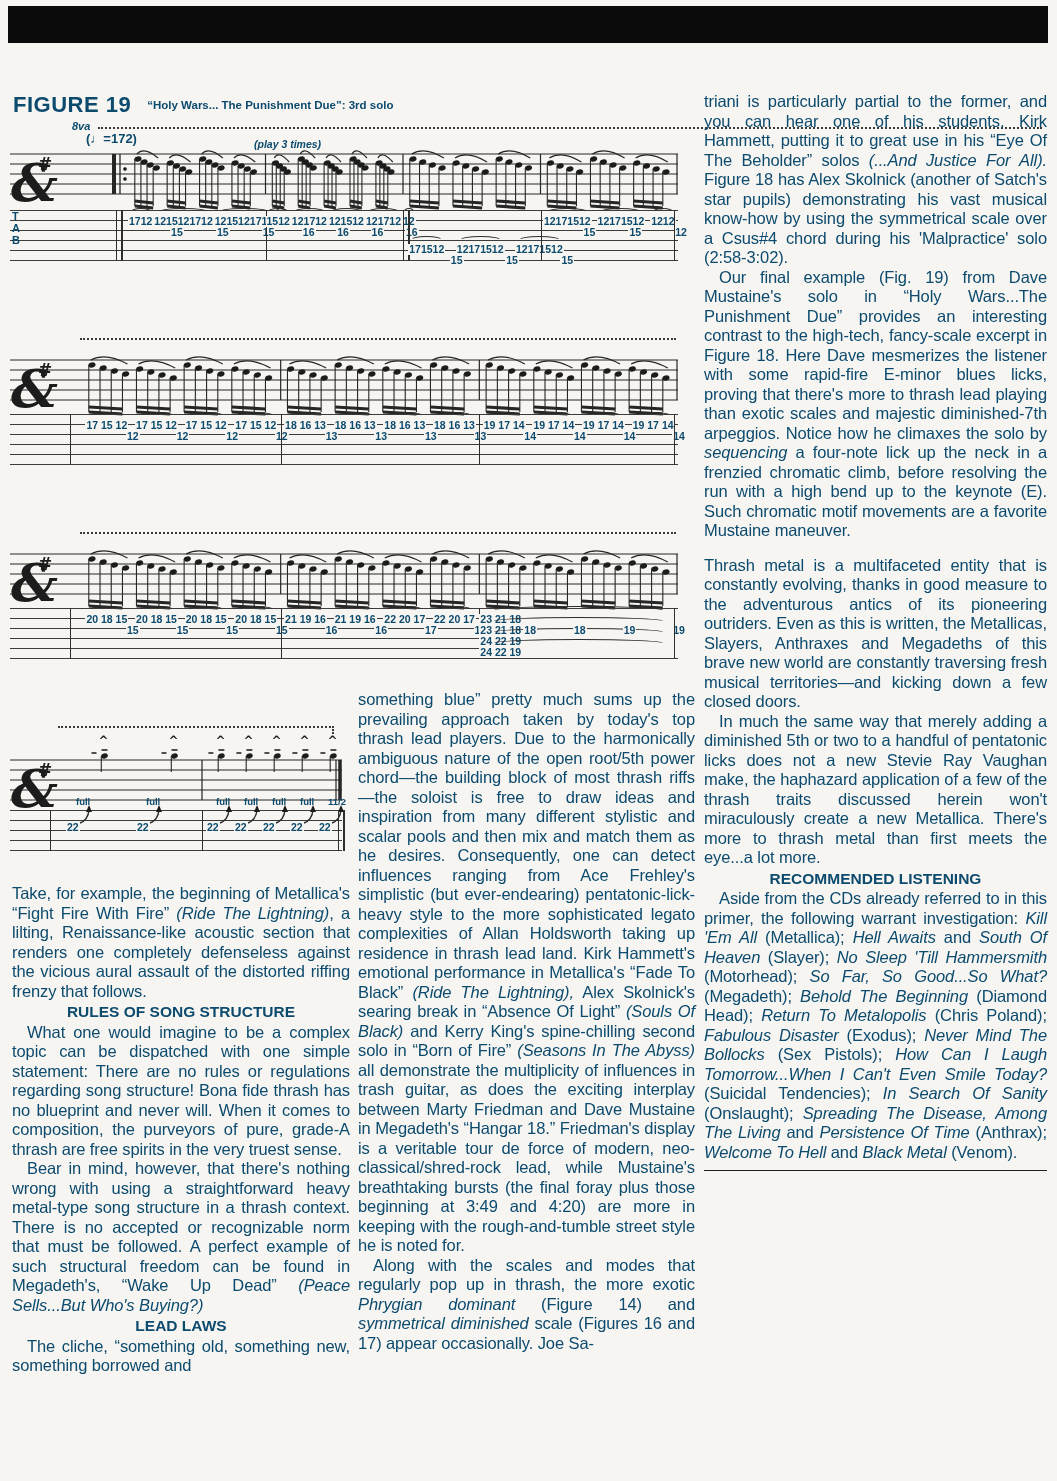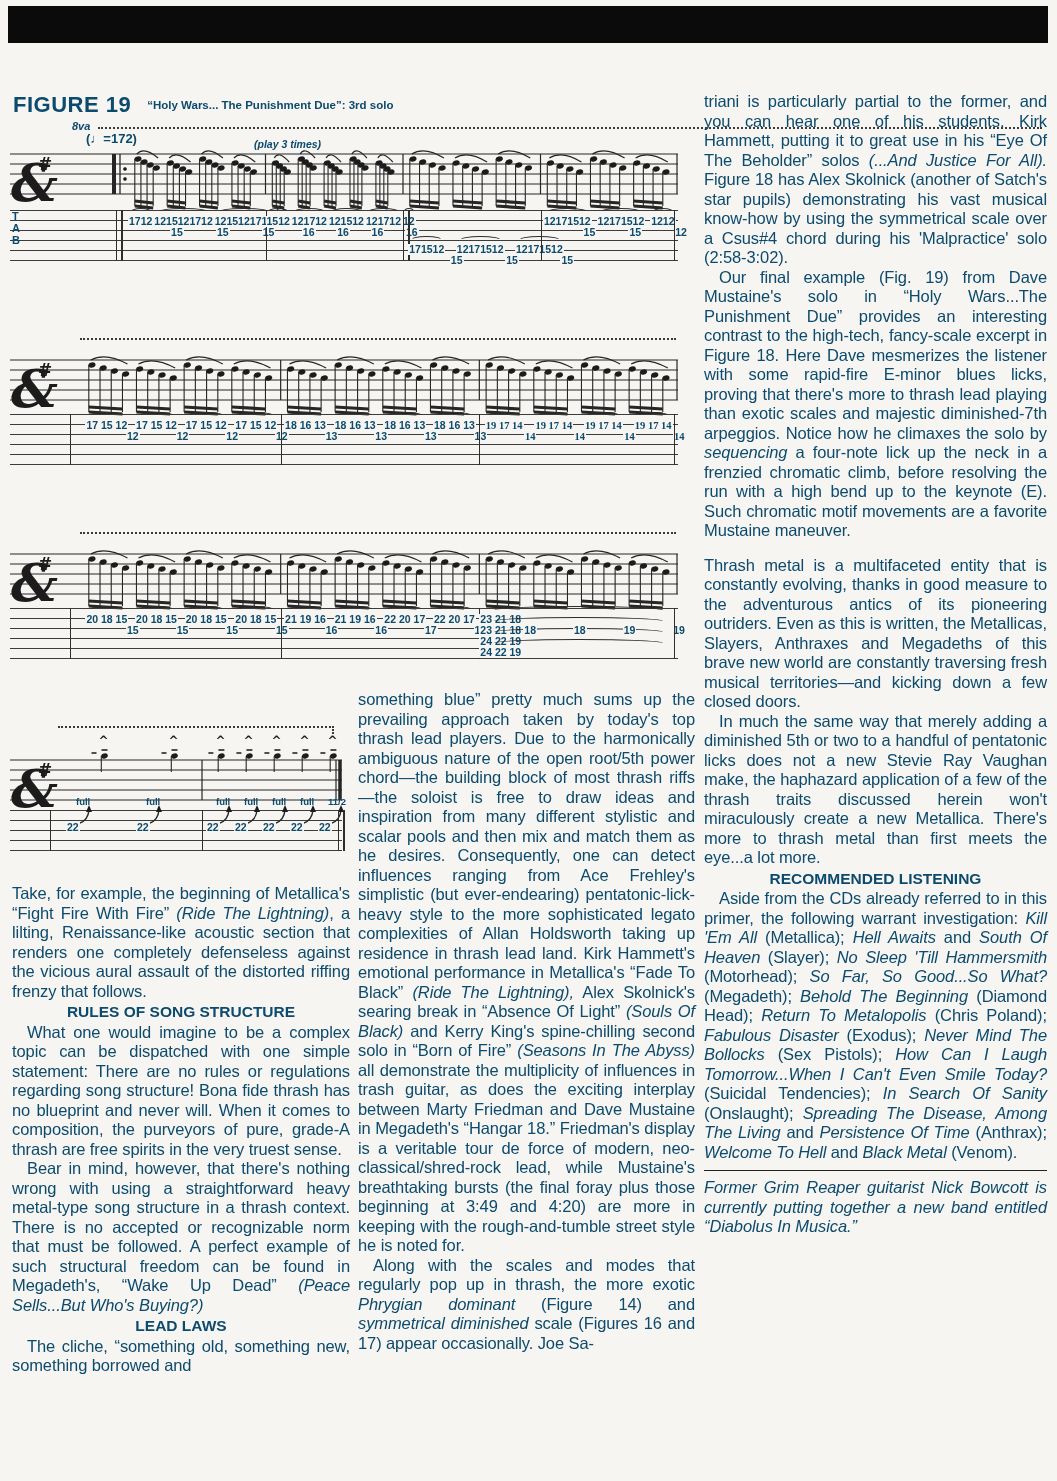--- a/index.html
+++ b/index.html
@@ -477,21 +477,21 @@
             <span class="tnum">18 16 13</span>
           </div>
           <div class="trow mid" style="top: 17px;">
             <span class="tnum">13</span>
             <span class="tnum">13</span>
             <span class="tnum">13</span>
             <span class="tnum">13</span>
           </div>
         </div>
         <div class="tbar" style="left: 469.333px; top: 0px; height: 51px;"></div>
-        <div class="tmeasure" style="left: 469.333px; top: 0px; width: 198.667px; height: 52px; font-family: Liberation Serif, serif;">
+        <div class="tmeasure" style="left: 469.333px; top: 0px; width: 198.667px; height: 52px;">
           <div class="trow top" style="top: 6px;">
             <span class="tnum">19 17 14</span>
             <span class="tnum">19 17 14</span>
             <span class="tnum">19 17 14</span>
             <span class="tnum">19 17 14</span>
           </div>
           <div class="trow mid" style="top: 17px;">
             <span class="tnum">14</span>
             <span class="tnum">14</span>
             <span class="tnum">14</span>
@@ -828,15 +828,14 @@
       <p class="ind"><span>Along with the scales and modes that regularly pop up in thrash, the more exotic </span><span class="i">Phrygian dominant</span><span> (Figure 14) and </span><span class="i">symmetrical diminished</span><span> scale (Figures 16 and 17) appear occasionally. Joe Sa-</span></p>
     </div>
   <div class="col" style="left:704px;top:92px;width:343px;height:1384px;">
       <p><span>triani is particularly partial to the former, and you can hear one of his students, Kirk Hammett, putting it to great use in his “Eye Of The Beholder” solos </span><span class="i">(...And Justice For All).</span><span> Figure 18 has Alex Skolnick (another of Satch's star pupils) demonstrating his vast musical know-how by using the symmetrical scale over a Csus#4 chord during his 'Malpractice' solo (2:58-3:02).</span></p>
       <p class="ind"><span>Our final example (Fig. 19) from Dave Mustaine's solo in “Holy Wars...The Punishment Due” provides an interesting contrast to the high-tech, fancy-scale excerpt in Figure 18. Here Dave mesmerizes the listener with some rapid-fire E-minor blues licks, proving that there's more to thrash lead playing than exotic scales and majestic diminished-7th arpeggios. Notice how he climaxes the solo by </span><span class="i">sequencing</span><span> a four-note lick up the neck in a frenzied chromatic climb, before resolving the run with a high bend up to the keynote (E). Such chromatic motif movements are a favorite Mustaine maneuver.</span></p>
       <p class="gap"><span>Thrash metal is a multifaceted entity that is constantly evolving, thanks in good measure to the adventurous antics of its pioneering outriders. Even as this is written, the Metallicas, Slayers, Anthraxes and Megadeths of this brave new world are constantly traversing fresh musical territories—and kicking down a few closed doors.</span></p>
       <p class="ind"><span>In much the same way that merely adding a diminished 5th or two to a handful of pentatonic licks does not a new Stevie Ray Vaughan make, the haphazard application of a few of the thrash traits discussed herein won't miraculously create a new Metallica. There's more to thrash metal than first meets the eye...a lot more.</span></p>
       <h4>RECOMMENDED LISTENING</h4>
       <p class="ind"><span>Aside from the CDs already referred to in this primer, the following warrant investigation: </span><span class="i">Kill 'Em All</span><span> (Metallica); </span><span class="i">Hell Awaits</span><span> and </span><span class="i">South Of Heaven</span><span> (Slayer); </span><span class="i">No Sleep 'Till Hammersmith</span><span> (Motorhead); </span><span class="i">So Far, So Good...So What?</span><span> (Megadeth); </span><span class="i">Behold The Beginning</span><span> (Diamond Head); </span><span class="i">Return To Metalopolis</span><span> (Chris Poland); </span><span class="i">Fabulous Disaster</span><span> (Exodus); </span><span class="i">Never Mind The Bollocks</span><span> (Sex Pistols); </span><span class="i">How Can I Laugh Tomorrow...When I Can't Even Smile Today?</span><span> (Suicidal Tendencies); </span><span class="i">In Search Of Sanity</span><span> (Onslaught); </span><span class="i">Spreading The Disease, Among The Living</span><span> and </span><span class="i">Persistence Of Time</span><span> (Anthrax); </span><span class="i">Welcome To Hell</span><span> and </span><span class="i">Black Metal</span><span> (Venom).</span></p>
       <div class="hrule"></div>
-      <p><span class="i">Former Grim Reaper guitarist Nick Bowcott is currently putting together a new band entitled “Diabolus In Musica.”</span></p>
     </div>
 </div>
 
 </body></html>

